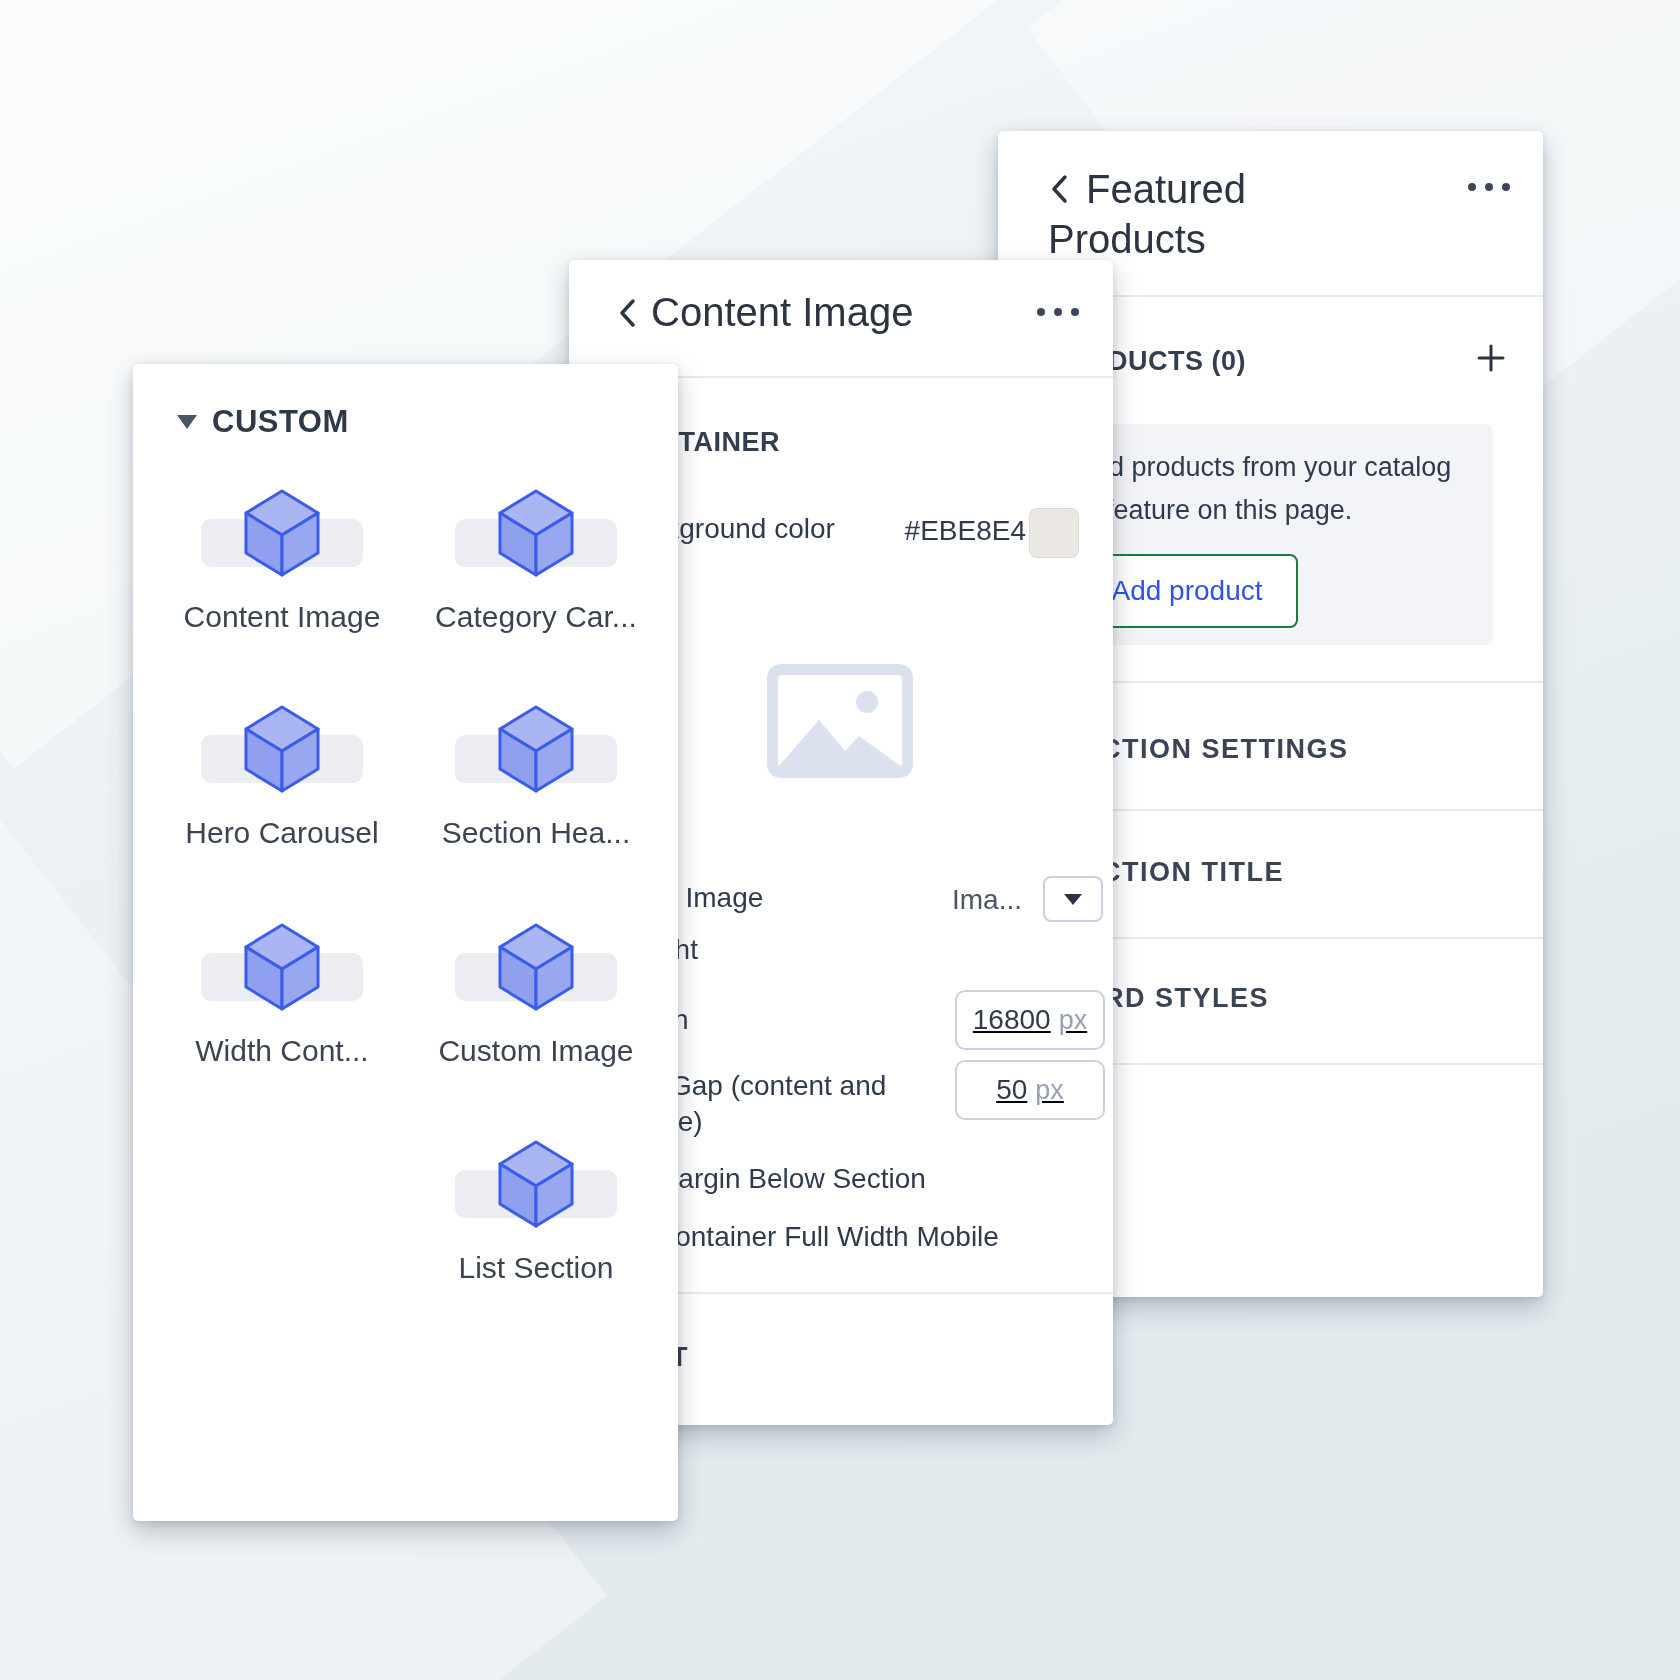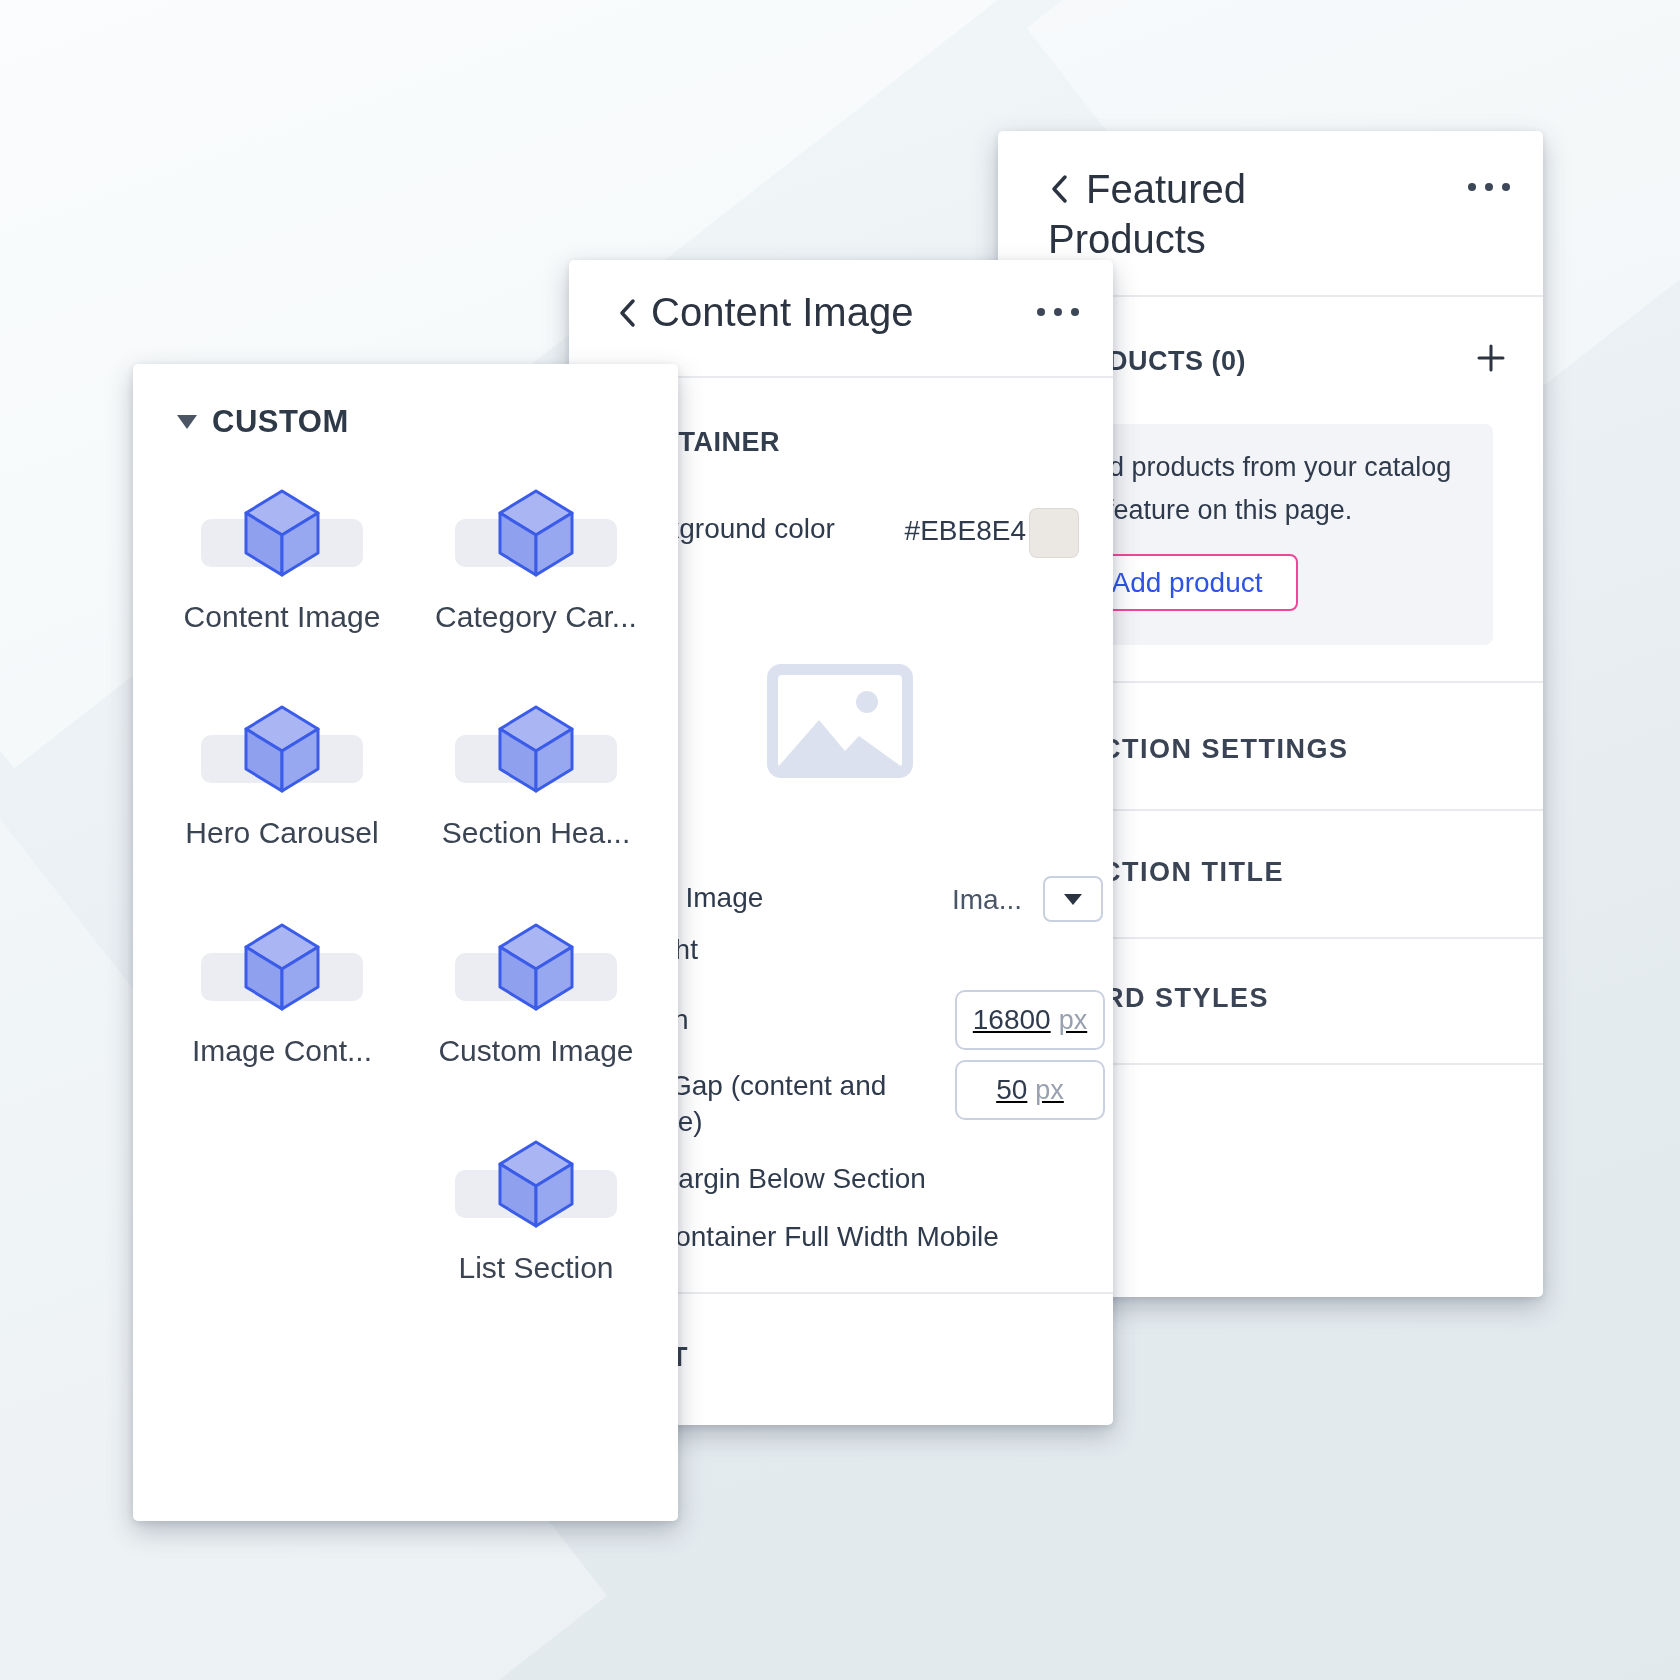--- a/index.html
+++ b/index.html
@@ -55,21 +55,21 @@
   .checkbox{position:absolute;left:48px;width:26px;height:26px;border:2px solid #c9d0df;border-radius:6px;background:#fff;cursor:pointer;}
 
   
   #right-panel{left:998px;top:131px;width:545px;height:1166px;z-index:10;}
   .rp-title{position:absolute;left:50px;top:33px;width:280px;font-size:40px;line-height:50px;color:#2b3440;}
   .rp-title svg{vertical-align:-3px;margin-right:16px;}
   #rp-dots{left:470px;top:52px;}
   .plus{position:absolute;left:478px;top:212px;cursor:pointer;}
   .graybox{position:absolute;left:50px;top:293px;width:445px;height:221px;border-radius:8px;background:#f3f4f7;}
   .graybox .msg{position:absolute;left:28px;top:22px;width:395px;font-size:27px;line-height:43px;color:#2f3b4d;}
-  .btn-outline{position:absolute;left:28px;top:130px;width:222px;height:57px;border:2px solid #ec4899;border-radius:8px;
+  .btn-outline{position:absolute;left:28px;top:130px;width:222px;height:74px;border:2px solid #15803d;border-radius:8px;
     background:#fff;color:#2d53e8;font-size:28px;display:flex;align-items:center;justify-content:center;cursor:pointer;
     font-family:inherit;}
   .acc-label{position:absolute;left:64px;font-size:27px;font-weight:bold;color:#3a4454;letter-spacing:1.5px;white-space:nowrap;cursor:pointer;}
 </style>
 </head>
 <body>
 
 <div class="canvas">
   <div class="bg-wedge wedge1"></div>
   <div class="bg-wedge wedge2"></div>
@@ -205,21 +205,21 @@
       </svg>
       <div class="clabel">Section Hea...</div>
     </div>
     <div class="citem" style="left:34px;top:543px">
       <div class="pill"></div>
       <svg class="cube" width="76" height="88" viewBox="0 0 76 88">
         <polygon points="38,2 74,24 38,46 2,24" fill="#aab6f3" stroke="#3b5ce8" stroke-width="3" stroke-linejoin="round"></polygon>
         <polygon points="2,24 38,46 38,86 2,64" fill="#8fa0ee" stroke="#3b5ce8" stroke-width="3" stroke-linejoin="round"></polygon>
         <polygon points="74,24 38,46 38,86 74,64" fill="#98a8f0" stroke="#3b5ce8" stroke-width="3" stroke-linejoin="round"></polygon>
       </svg>
-      <div class="clabel">Image Cont...</div>
+      <div class="clabel">Width Cont...</div>
     </div>
     <div class="citem" style="left:288px;top:543px">
       <div class="pill"></div>
       <svg class="cube" width="76" height="88" viewBox="0 0 76 88">
         <polygon points="38,2 74,24 38,46 2,24" fill="#aab6f3" stroke="#3b5ce8" stroke-width="3" stroke-linejoin="round"></polygon>
         <polygon points="2,24 38,46 38,86 2,64" fill="#8fa0ee" stroke="#3b5ce8" stroke-width="3" stroke-linejoin="round"></polygon>
         <polygon points="74,24 38,46 38,86 74,64" fill="#98a8f0" stroke="#3b5ce8" stroke-width="3" stroke-linejoin="round"></polygon>
       </svg>
       <div class="clabel">Custom Image</div>
     </div>

